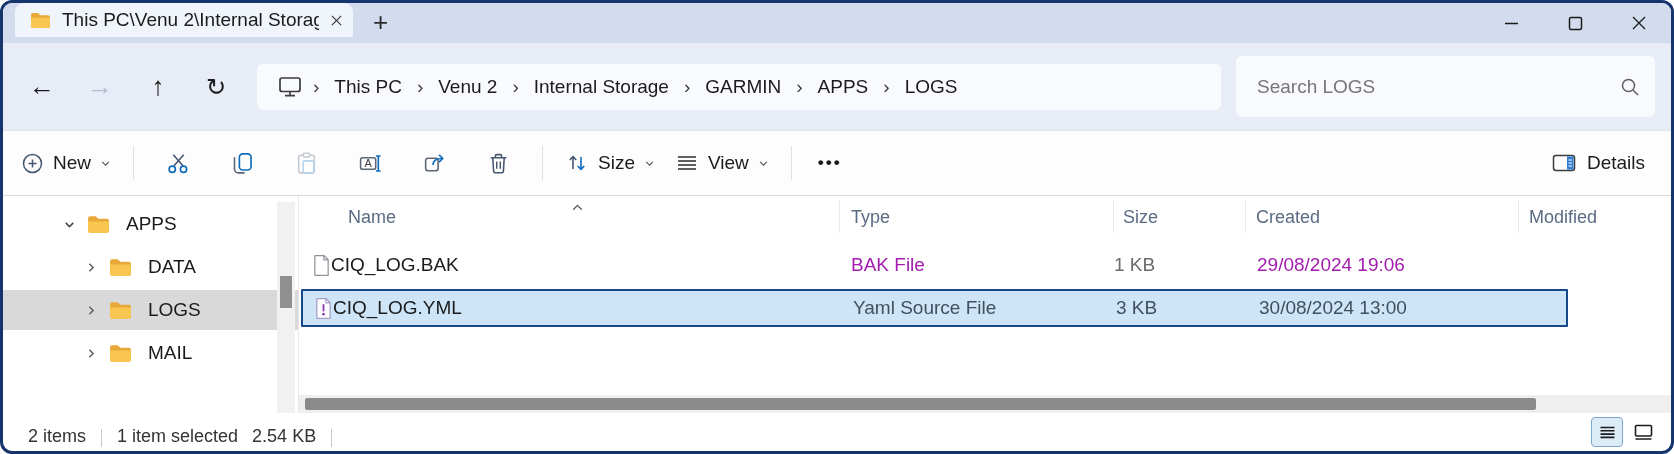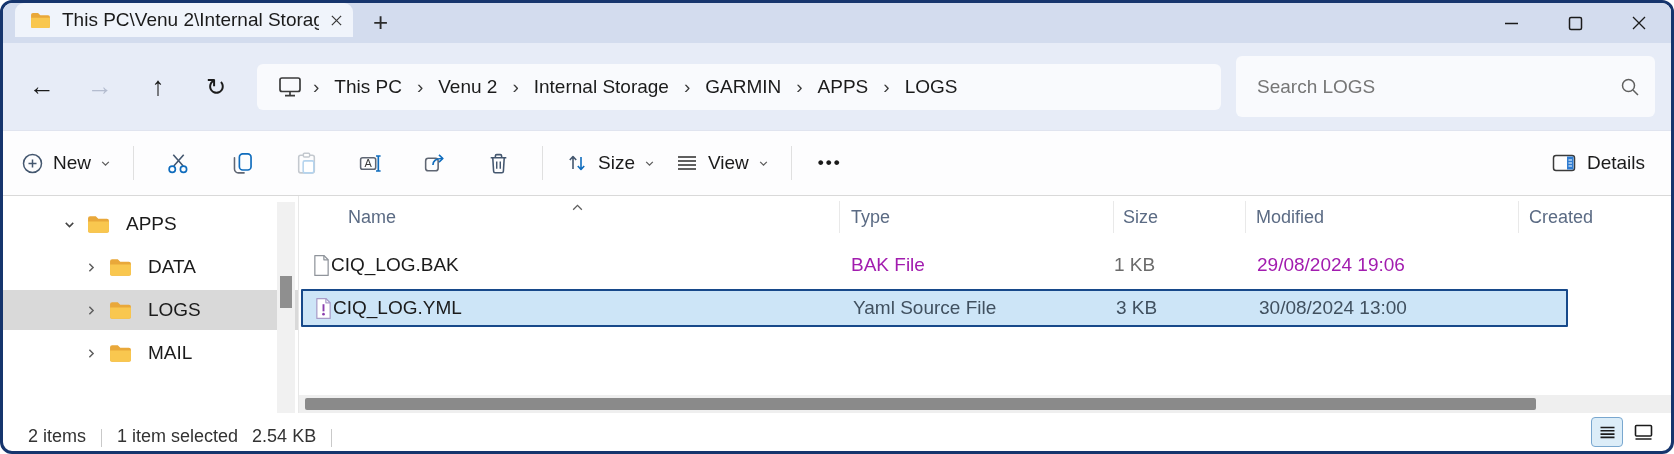--- a/index.html
+++ b/index.html
@@ -309,22 +309,22 @@
     <div class="main">
       <div class="list-header">
         <span class="sort-caret">
           <svg width="13" height="9" viewBox="0 0 12 8">
               <polyline points="2,6 6,2 10,6" stroke="#5f5f5f" stroke-width="1.2" fill="none"></polyline>
             </svg>
         </span>
         <div class="hcell h-name">Name</div>
         <div class="hcell h-type">Type</div>
         <div class="hcell h-size">Size</div>
+        <div class="hcell h-created">Created</div>
         <div class="hcell h-mod">Modified</div>
-        <div class="hcell h-created">Created</div>
       </div>
 
       <div class="rows">
         <div class="frow first">
           <div class="c-name">
             <svg width="19" height="23" viewBox="0 0 20 24">
                 <path d="M3 1.5 h9.5 L17 6 V22.5 H3 Z" fill="#fff" stroke="#8f949b" stroke-width="1.3" stroke-linejoin="round"></path>
                 <path d="M12.5 1.5 V6 H17" fill="none" stroke="#8f949b" stroke-width="1.3" stroke-linejoin="round"></path>
               </svg>
             <span>CIQ_LOG.BAK</span>

